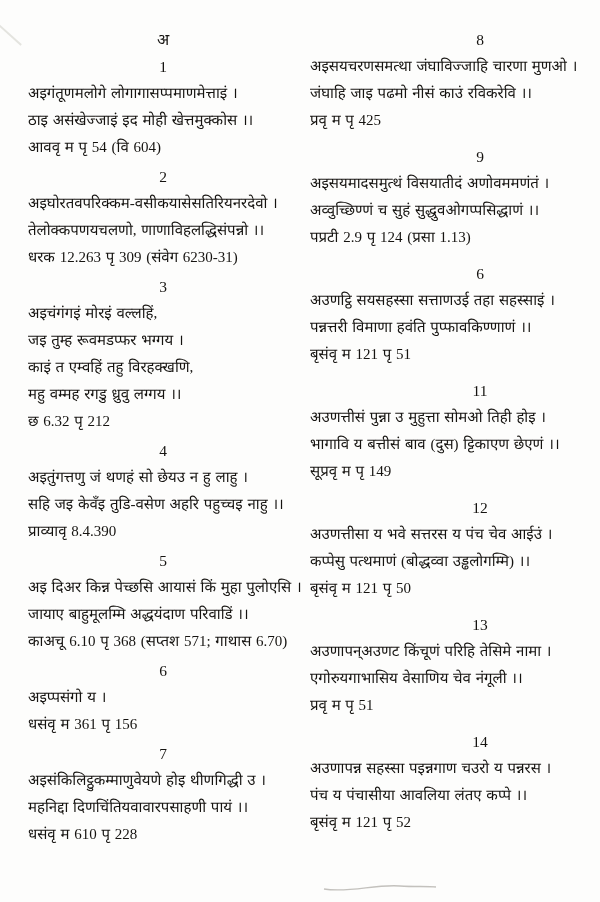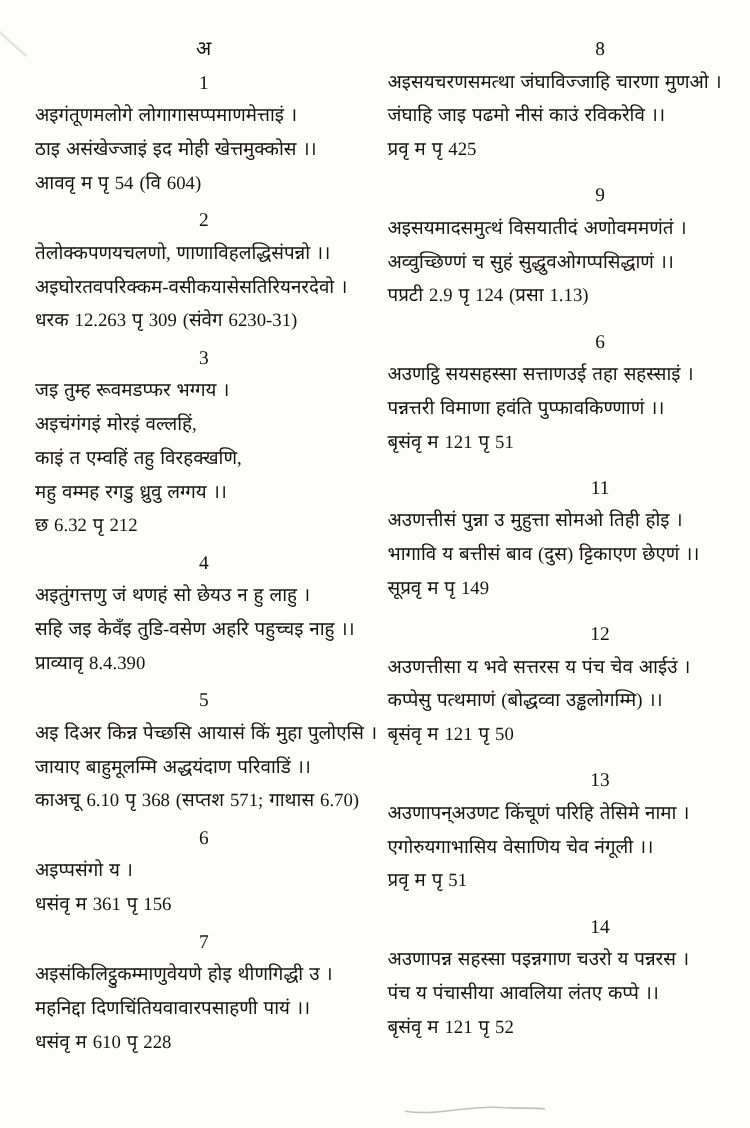--- a/index.html
+++ b/index.html
@@ -69,29 +69,29 @@
 
       <div class="entry">
         <div class="num">1</div>
         <div class="line">अइगंतूणमलोगे लोगागासप्पमाणमेत्ताइं ।</div>
         <div class="line">ठाइ असंखेज्जाइं इद मोही खेत्तमुक्कोस ।।</div>
         <div class="cite">आववृ म पृ 54 (वि 604)</div>
       </div>
 
       <div class="entry">
         <div class="num">2</div>
+        <div class="line">अइघोरतवपरिक्कम-वसीकयासेसतिरियनरदेवो ।</div>
         <div class="line">तेलोक्कपणयचलणो, णाणाविहलद्धिसंपन्नो ।।</div>
-        <div class="line">अइघोरतवपरिक्कम-वसीकयासेसतिरियनरदेवो ।</div>
         <div class="cite">धरक 12.263 पृ 309 (संवेग 6230-31)</div>
       </div>
 
       <div class="entry">
         <div class="num">3</div>
+        <div class="line">अइचंगंगइं मोरइं वल्लहिं,</div>
         <div class="line">जइ तुम्ह रूवमडप्फर भग्गय ।</div>
-        <div class="line">अइचंगंगइं मोरइं वल्लहिं,</div>
         <div class="line">काइं त एम्वहिं तहु विरहक्खणि,</div>
         <div class="line">महु वम्मह रगडु ध्रुवु लग्गय ।।</div>
         <div class="cite">छ 6.32 पृ 212</div>
       </div>
 
       <div class="entry">
         <div class="num">4</div>
         <div class="line">अइतुंगत्तणु जं थणहं सो छेयउ न हु लाहु ।</div>
         <div class="line">सहि जइ केवँइ तुडि-वसेण अहरि पहुच्चइ नाहु ।।</div>
         <div class="cite">प्राव्यावृ 8.4.390</div>

